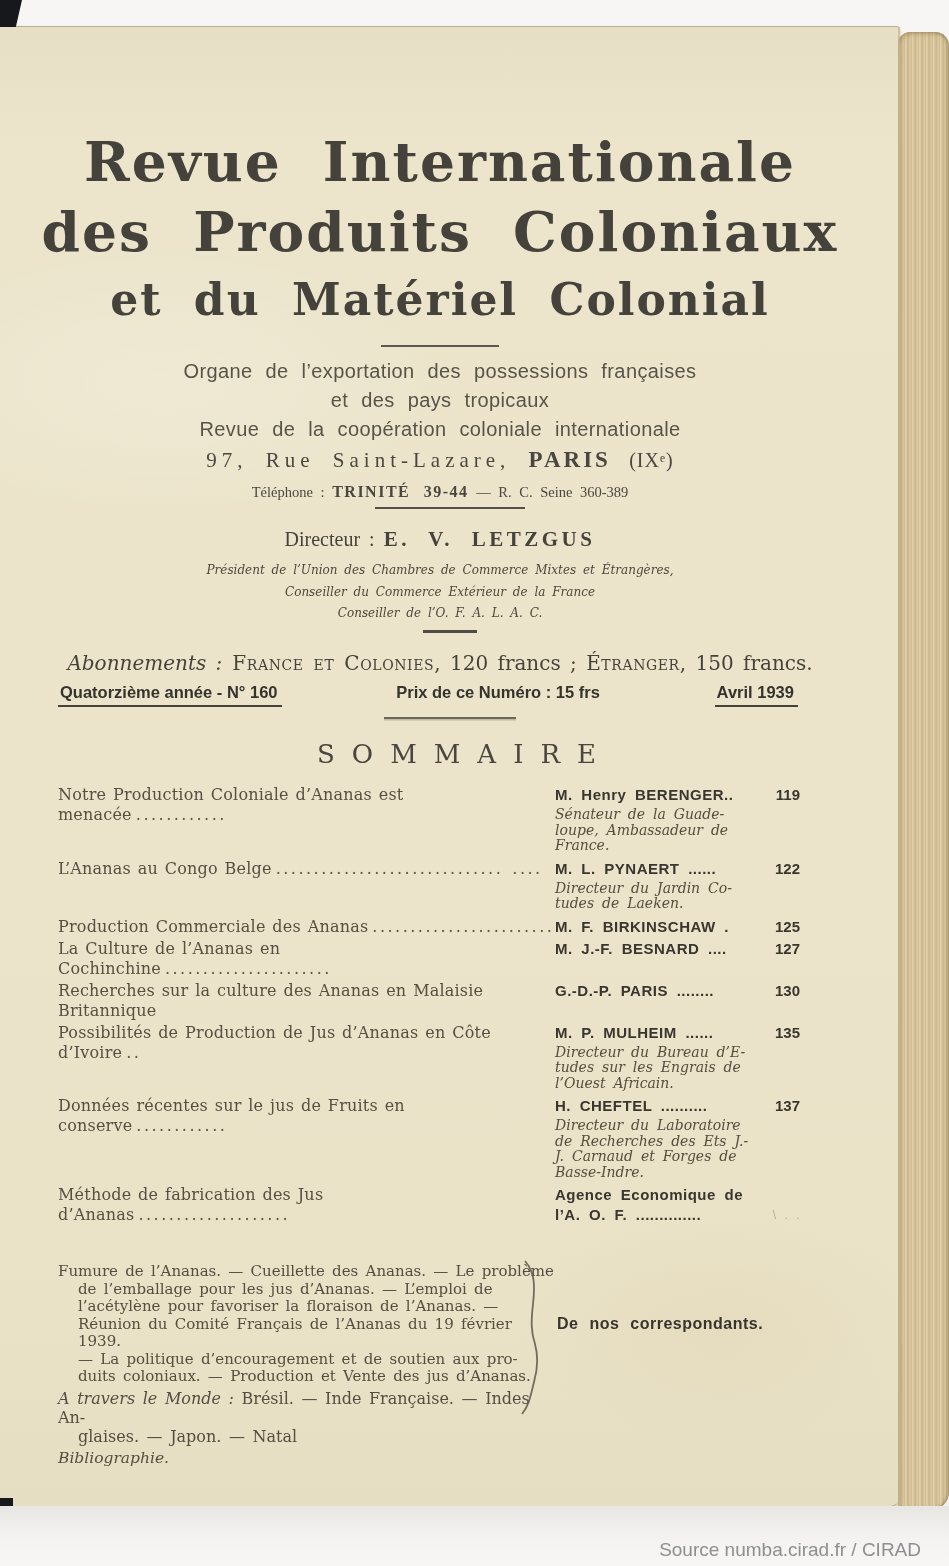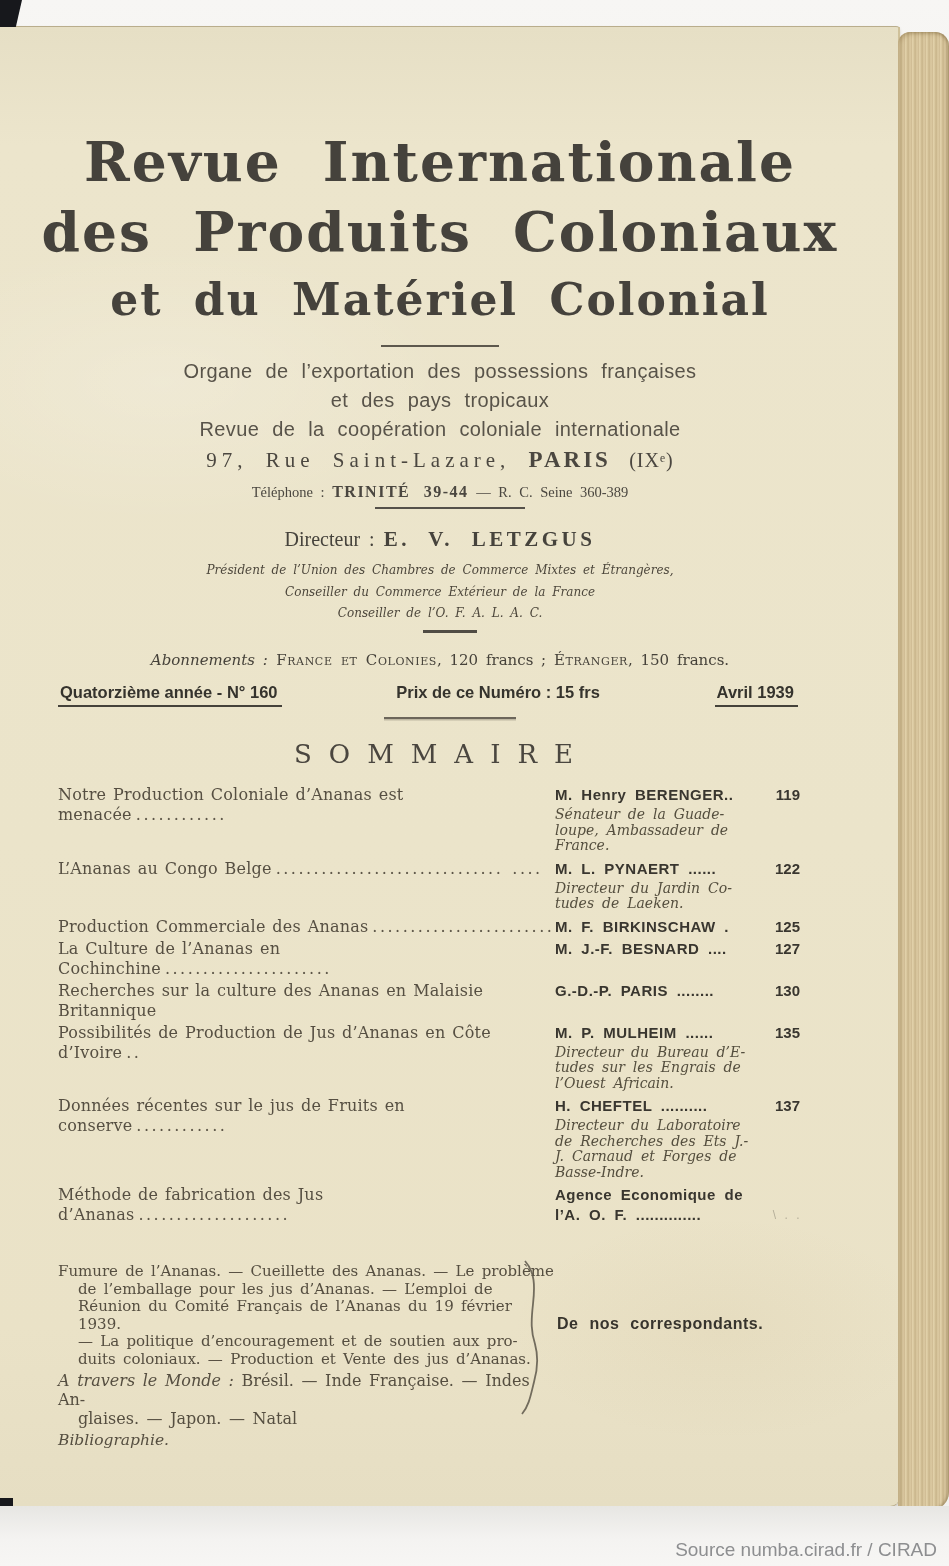--- a/index.html
+++ b/index.html
@@ -21,21 +21,21 @@
   .page-stack{position:absolute;left:898px;top:32px;width:51px;height:1478px;
         background:repeating-linear-gradient(90deg,
           #e3d3ac 0px,#d8c69d 2px,#c6b288 3px,#ddcba3 5px,#cdb991 7px);
         border-radius:12px 14px 18px 4px;
         box-shadow:inset 2px 2px 4px rgba(120,95,50,.35), inset -2px 0 3px rgba(110,88,48,.45);}
   .corner-black{position:absolute;background:#17181c;}
   .corner-black.tl{left:0;top:0;width:22px;height:27px;clip-path:polygon(0 0,100% 0,72% 100%,0 100%);}
   .corner-black.bl{left:0;top:1498px;width:13px;height:48px;}
   .bottom-strip{position:absolute;left:0;top:1506px;width:949px;height:60px;
         background:linear-gradient(180deg,#e7e6e3,#f4f3f1 55%,#f7f6f4);}
-  .caption{position:absolute;right:12px;bottom:5px;
+  .caption{position:absolute;right:28px;bottom:5px;
         font-family:"Liberation Sans",sans-serif;font-size:19px;color:#8d8e90;}
   
   .cblock{position:absolute;left:0;width:880px;text-align:center;color:#44413b;}
   .masthead{top:100px;}
   .title-line{font-family:"DejaVu Serif",serif;font-weight:bold;color:#45423c;}
   .t1,.t2{font-size:55px;line-height:70px;letter-spacing:2px;word-spacing:20px;}
   .t3{font-size:44px;line-height:66px;letter-spacing:2px;word-spacing:14px;}
   .rule{border:0;border-top:2.5px solid #5d584d;margin:0 auto;}
   .rule-title{width:118px;margin-top:12px;}
   .organ{top:330px;font-family:"Liberation Sans",sans-serif;font-size:20px;line-height:29px;
@@ -45,31 +45,31 @@
   .address .city{font-weight:bold;font-size:23px;letter-spacing:3px;}
   .address .district{font-size:20px;letter-spacing:1px;}
   .phone{top:456px;font-family:"Liberation Serif",serif;font-size:14.5px;color:#4b4740;word-spacing:4px;}
   .phone-number{font-weight:bold;font-size:16px;letter-spacing:1.5px;word-spacing:8px;}
   .rule-phone{position:absolute;left:0;right:0;top:480px;width:150px;border-top:2px solid #55514a;}
   .director-line{top:500px;font-family:"Liberation Serif",serif;font-size:20px;color:#46433c;word-spacing:4px;}
   .dir-name{font-weight:bold;font-size:21px;letter-spacing:3.5px;word-spacing:10px;}
   .creds{top:533px;font-family:"DejaVu Serif",serif;font-style:italic;font-size:12px;
         line-height:21.5px;color:#4d473c;word-spacing:3px;}
   .rule-cred{position:absolute;left:0;right:0;top:603px;width:54px;border-top:3px solid #504c44;}
-  .abonnements{top:624px;font-size:15px;color:#46423a;word-spacing:3px;}
+  .abonnements{top:624px;font-size:20px;color:#46423a;word-spacing:3px;}
   .ab-label{font-style:italic;}
   .sc{font-variant:small-caps;letter-spacing:.6px;}
   .issue-row{position:absolute;left:58px;top:656px;width:740px;display:flex;
         justify-content:space-between;align-items:flex-start;
         font-family:"Liberation Sans",sans-serif;font-weight:bold;font-size:16.5px;color:#35332d;}
   .issue-edition,.issue-date{border-bottom:2.5px solid #45423a;padding:0 4px 3px 2px;}
   .rule-issue{position:absolute;left:0;right:0;top:690px;width:132px;border-top:2px solid #6c665a;
         box-shadow:0 1.5px 0 rgba(108,102,90,.35);}
   .sommaire-heading{top:712px;font-family:"DejaVu Serif",serif;font-size:26px;color:#4a463f;
-        letter-spacing:17px;padding-left:2px;}
+        letter-spacing:17px;padding-left:25px;}
   
   .toc{position:absolute;left:58px;top:758px;width:742px;color:#534c3f;}
   .toc-row{display:flex;margin-bottom:2px;}
   .toc-row.has-note{margin-bottom:5px;}
   .toc-title{width:497px;font-family:"DejaVu Serif",serif;font-size:16px;line-height:20px;
         letter-spacing:.2px;word-spacing:1.5px;color:#564f42;}
   .t-leader{letter-spacing:2.5px;margin-left:4px;color:#5c5547;}
   .toc-right{width:245px;}
   .author-line{display:flex;justify-content:space-between;
         font-family:"Liberation Sans",sans-serif;font-weight:bold;font-size:15px;line-height:20px;
@@ -247,20 +247,21 @@
                 <span>l’A. O. F. ..............</span>
                 <span class="page-mark">\ . .</span>
               </div>
             </div>
           </div>
         </div>
       <div class="group">
         <div id="fumure" class="fumure">
             <div class="fl">Fumure de l’Ananas. — Cueillette des Ananas. — Le problème</div>
             <div class="fl indent">de l’emballage pour les jus d’Ananas. — L’emploi de</div>
+            <div class="fl indent">l’acétylène pour favoriser la floraison de l’Ananas. —</div>
             <div class="fl indent">Réunion du Comité Français de l’Ananas du 19 février 1939.</div>
             <div class="fl indent">— La politique d’encouragement et de soutien aux pro-</div>
             <div class="fl indent">duits coloniaux. — Production et Vente des jus d’Ananas.</div>
           </div>
         <div class="monde">
           <span class="lead">A travers le Monde :</span><span> Brésil. — Inde Française. — Indes An-</span>
           <div class="monde-l2">glaises. — Japon. — Natal</div>
         </div>
         <div class="biblio">Bibliographie.</div>
         <svg class="brace" width="24" height="156" viewBox="0 0 24 156">

